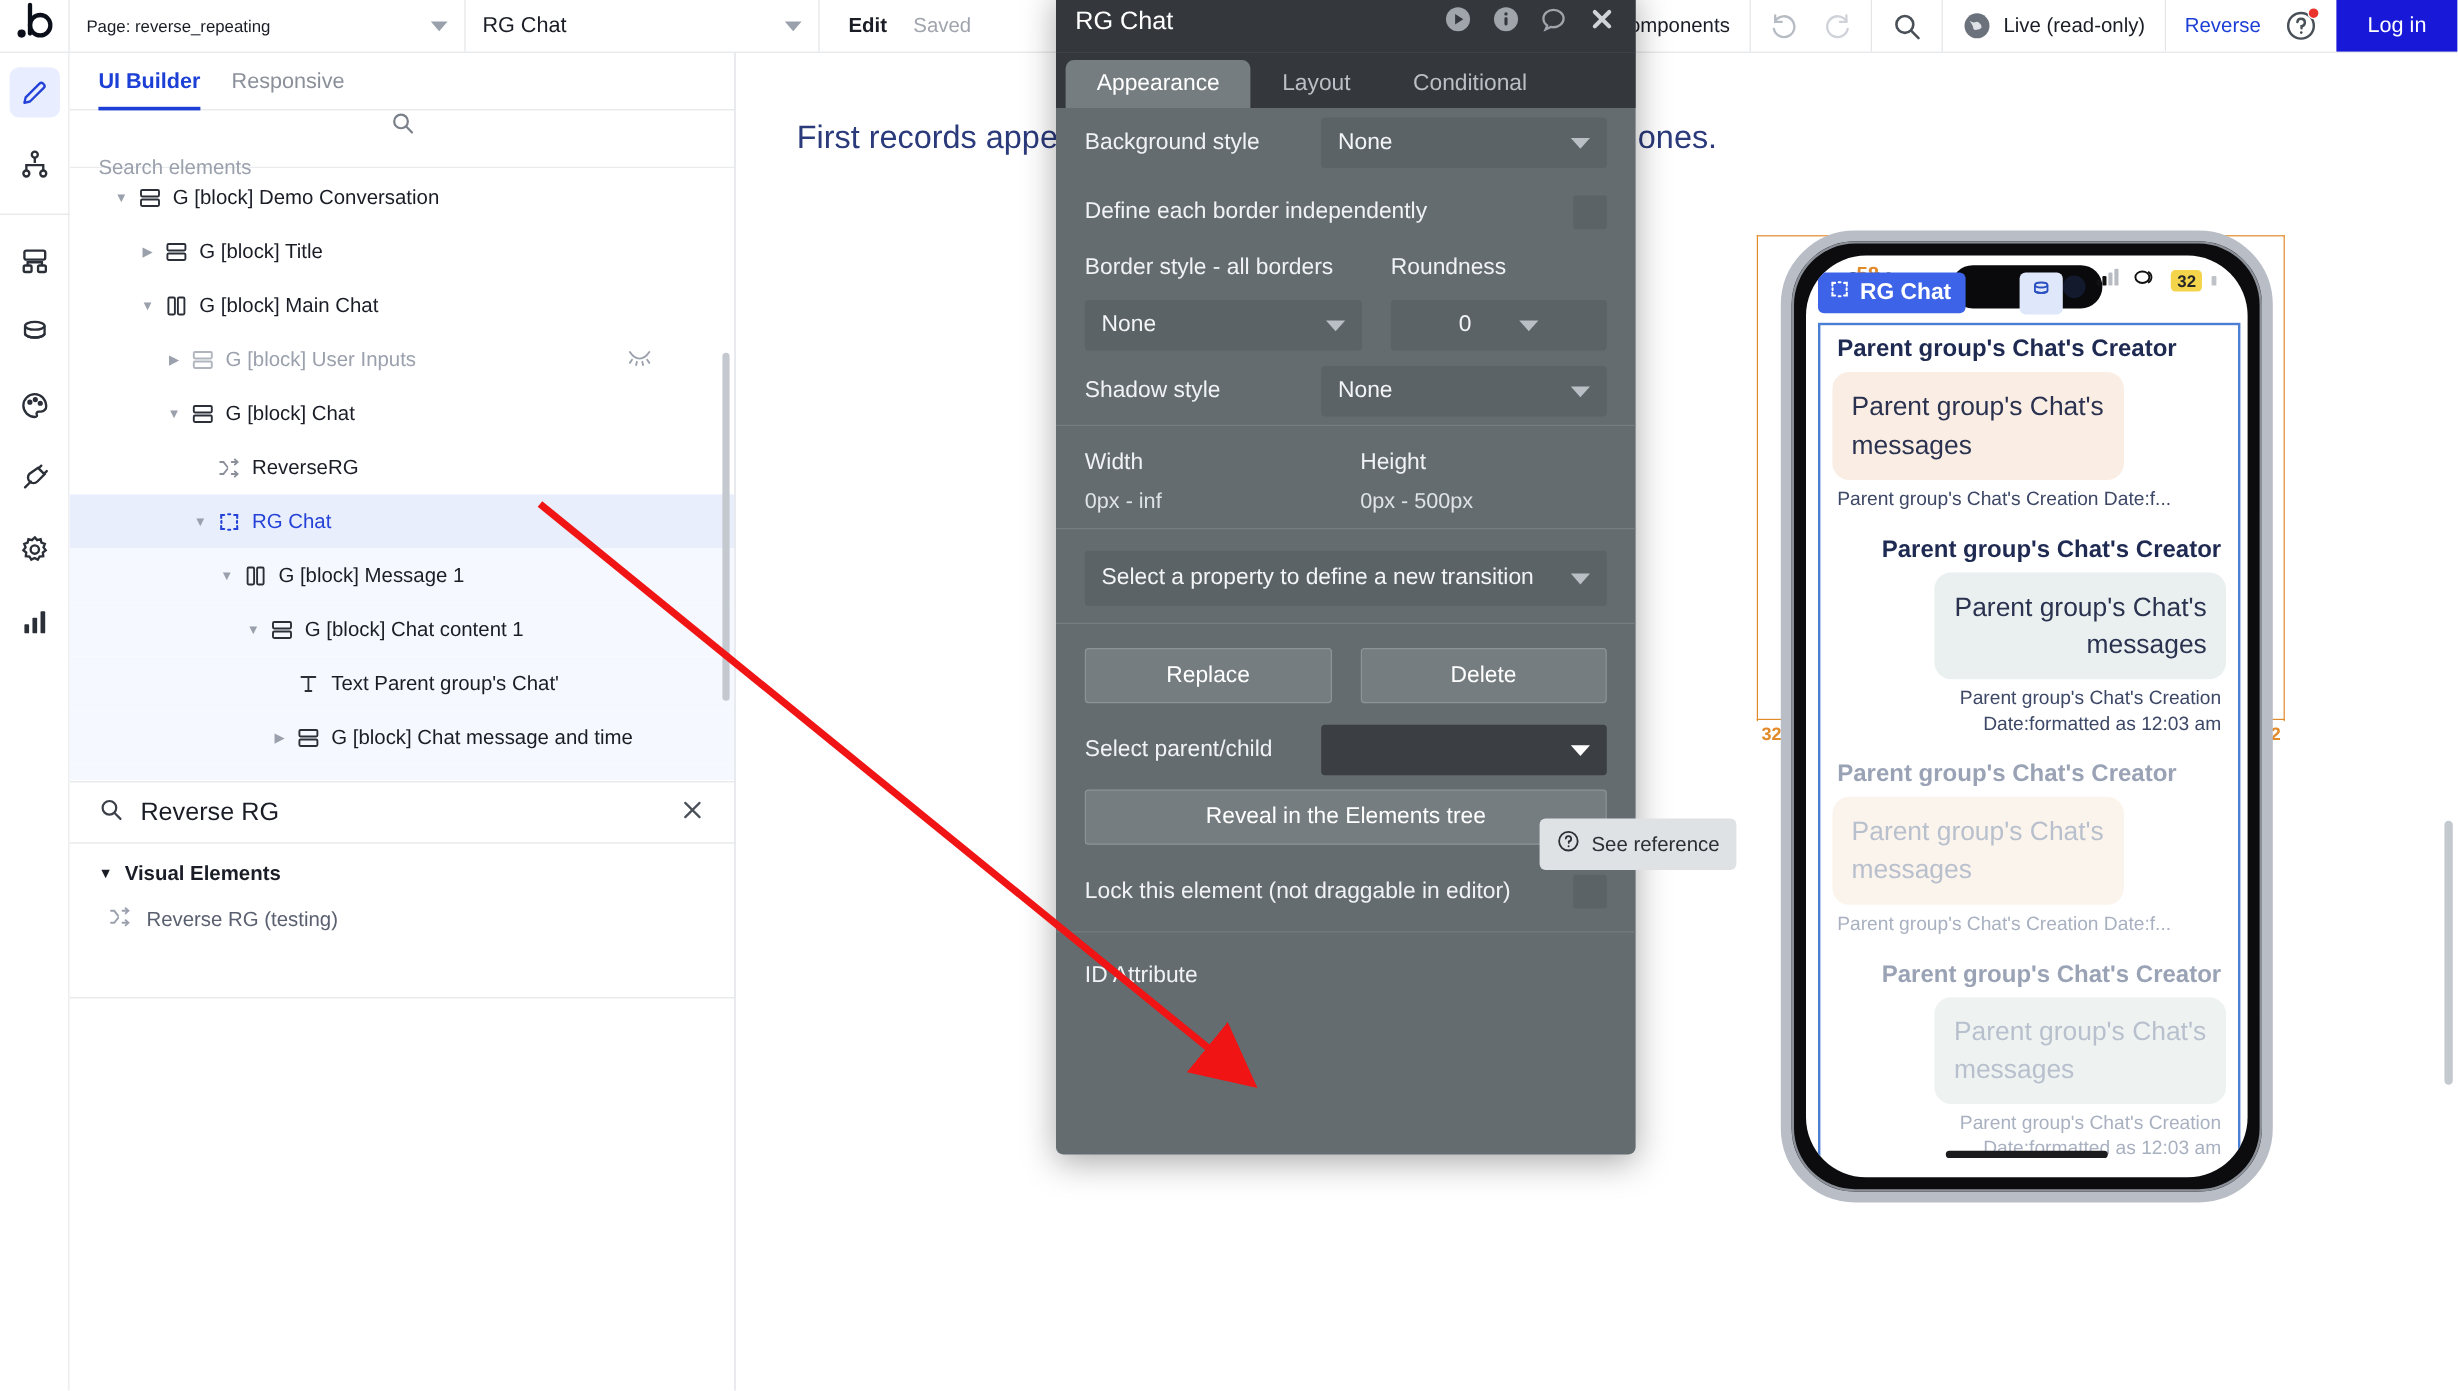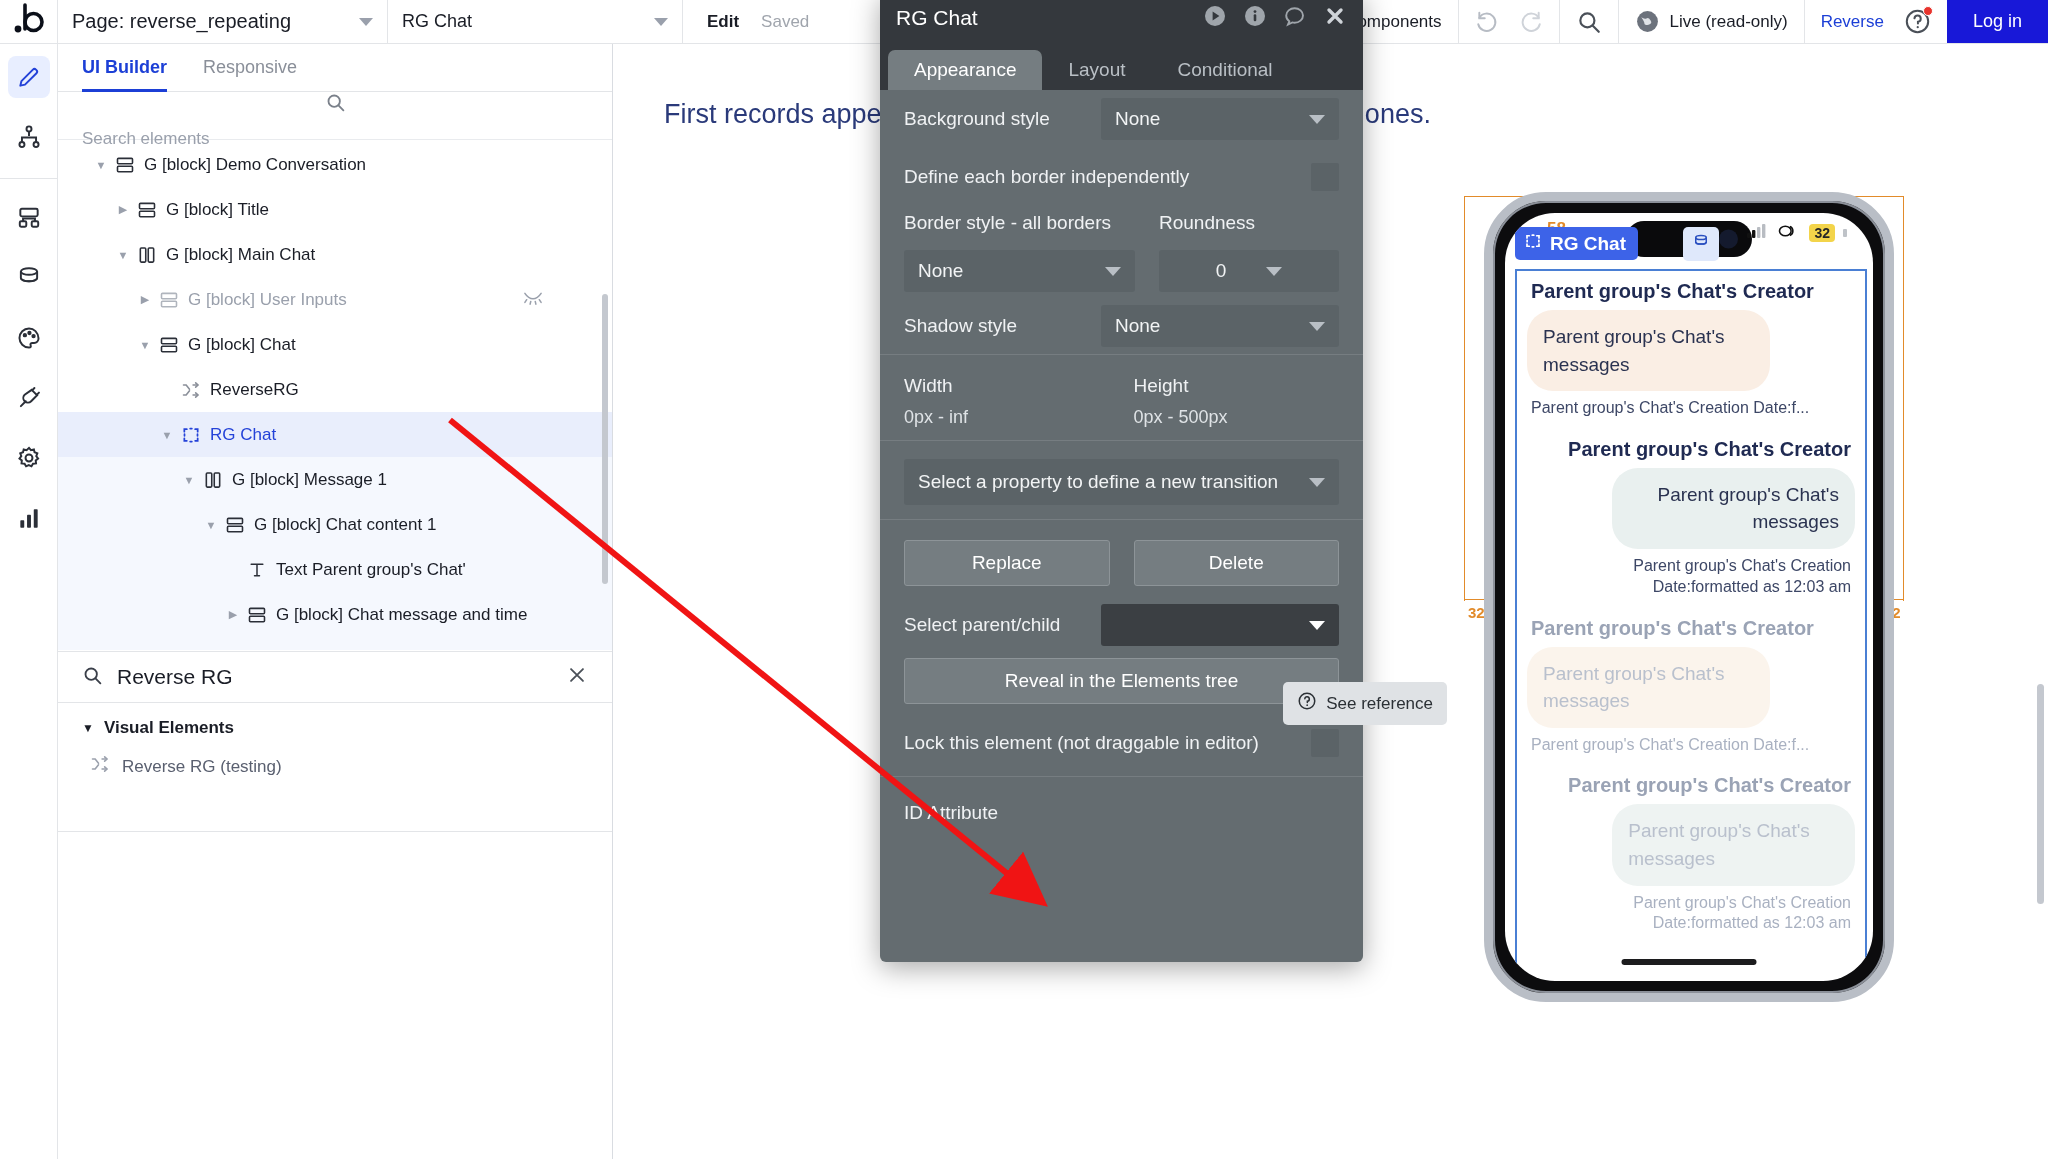--- a/index.html
+++ b/index.html
@@ -21,21 +21,21 @@
     border-right: 1px solid #e3e5e8;
   }
   .logo-mark {
     font-size: 30px; font-weight: 700; color: #0b0f19; line-height: 1;
     letter-spacing: -1px; padding-bottom: 3px;
   }
   .page-select {
     width: 330px; display: flex; align-items: center; padding: 0 14px;
     border-right: 1px solid #e3e5e8; justify-content: space-between;
   }
-  .page-select span.txt { font-size: 20px; color: #1a1d26; }
+  .page-select span.txt { font-size: 14px; color: #1a1d26; }
   .elem-select {
     width: 295px; display: flex; align-items: center; padding: 0 14px;
     border-right: 1px solid #e3e5e8; justify-content: space-between;
   }
   .elem-select span.txt { font-size: 18px; color: #1a1d26; }
   .caret { width: 0; height: 0; border-left: 7px solid transparent;
            border-right: 7px solid transparent; border-top: 8px solid #9aa0ac; }
   .edit-group { display: flex; align-items: center; gap: 22px; padding: 0 24px; }
   .edit-lbl { font-size: 17px; color: #1a1d26; font-weight: 600; }
   .saved-lbl { font-size: 17px; color: #a0a5ad; }
@@ -65,21 +65,21 @@
     justify-content: center; border-radius: 8px; margin-bottom: 18px; color: #2b2f38;
   }
   .rail-btn.active { background: #e8eeff; color: #2442d8; }
   .rail-sep { width: 58px; height: 1px; background: #e3e5e8; margin: 2px 0 18px 0; }
 
   
   .leftpanel {
     position: absolute; top: 44px; left: 58px; width: 555px; bottom: 0;
     background: #fff; border-right: 1px solid #d9dce1; overflow: hidden;
   }
-  .lp-tabs { display: flex; align-items: center; gap: 36px; height: 48px;
+  .lp-tabs { display: flex; align-items: center; gap: 26px; height: 48px;
              padding: 0 24px; border-bottom: 1px solid #e3e5e8; }
   .lp-tab { font-size: 18px; color: #8a8f99; height: 48px; display: flex;
             align-items: center; position: relative; }
   .lp-tab.active { color: #1c3fd6; font-weight: 600; }
   .lp-tab.active::after { content:""; position: absolute; left: 0; right: 0;
             bottom: 0; height: 3px; background: #1c3fd6; }
   .lp-search { display: flex; align-items: center; gap: 12px; height: 48px;
                padding: 0 24px; border-bottom: 1px solid #e9ebee; flex-direction: column; }
   .lp-search input { border: none; outline: none; font-size: 17px;
                color: #3a3f49; width: 100%; font-family: inherit; background: transparent; }
@@ -161,21 +161,21 @@
   .db-chip { position: absolute; left: 178px; top: 14px; background: #dfe8fb;
              border-radius: 5px; padding: 6px 9px; z-index: 6; color: #2a4fc0; }
 
   .rg-frame { position: absolute; left: 10px; top: 56px; right: 6px; height: 788px;
               border: 2px solid #4a7fd4; }
   .msg-block { padding: 0 10px; }
   .msg-name { font-size: 20px; font-weight: 700; color: #1f2a52; line-height: 1.25;
               padding: 8px 4px 6px 4px; }
   .msg-name.right { text-align: right; }
   .msg-name.fade { color: #9aa3b5; }
-  .bubble { border-radius: 26px; padding: 13px 16px; font-size: 19px;
+  .bubble { border-radius: 14px; padding: 13px 16px; font-size: 22px;
             color: #2a3250; line-height: 1.45; }
   .bubble.left { background: #faeee4; }
   .bubble.right { background: #e9f0ef; text-align: right; }
   .bubble.fade-left { background: #fbf4ec; color: #b9c0cd; }
   .bubble.fade-right { background: #eef3f2; color: #b9c0cd; }
   .msg-date { font-size: 16px; color: #3d4766; line-height: 1.3;
               padding: 7px 4px 10px 4px; }
   .msg-date.right { text-align: right; }
   .msg-date.fade { color: #a9b1c1; }
 

